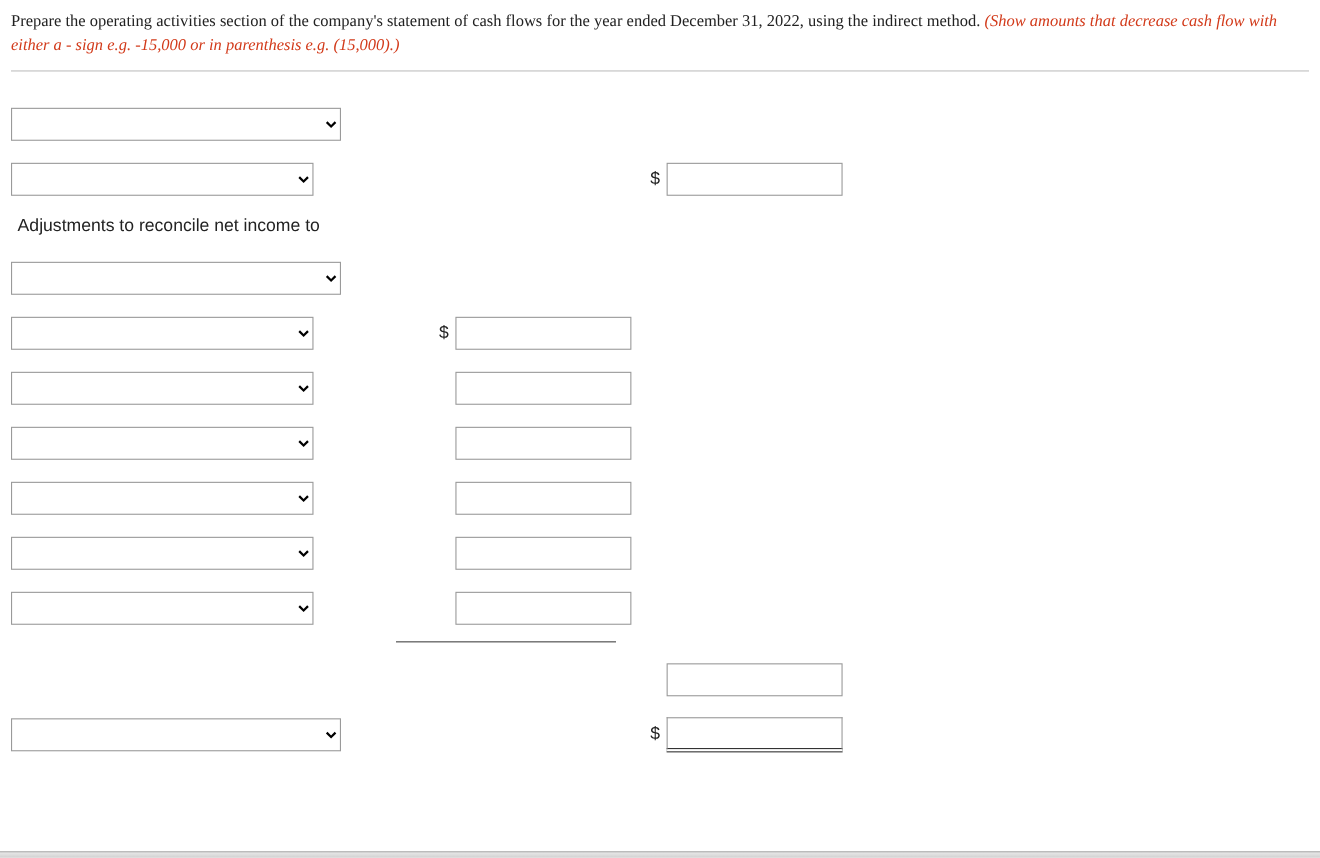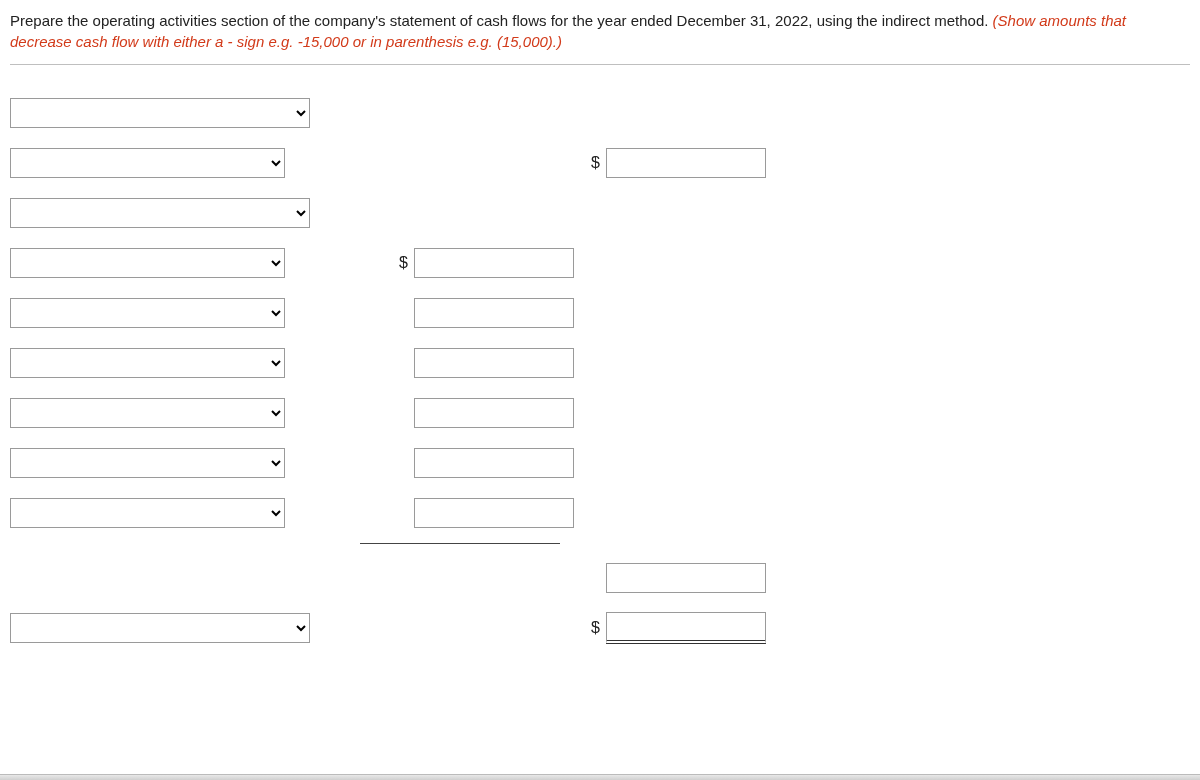--- a/index.html
+++ b/index.html
@@ -9,20 +9,21 @@
     font-size: 15px;
     color: #222;
     background: #fff;
     padding: 8px 10px 0 10px;
     width: 1200px;
   }
   .prompt {
     line-height: 1.4;
     padding: 2px 0 8px 0;
     border-bottom: 0;
+    font-family: Liberation Serif, serif;
   }
   .prompt .red {
     color: #d23a1a;
     font-style: italic;
   }
   .work-area {
     border-top: 1px solid #bfbfbf;
     padding-top: 14px;
     margin-top: 4px;
   }
@@ -158,20 +159,21 @@
       <div class="col-label">
         <select class="sel-narrow"><option></option></select>
       </div>
       <div class="col-mid"></div>
       <div class="col-total">
         <span class="dollar">$</span>
         <input type="text" class="txt-amount" style="">
       </div>
     </div>
 
+    <div class="adjust-label">Adjustments to reconcile net income to</div>
 
     <div class="row">
       <div class="col-label">
         <select class="sel-wide"><option></option></select>
       </div>
     </div>
 
     <div class="row">
       <div class="col-label">
         <select class="sel-narrow"><option></option></select>

